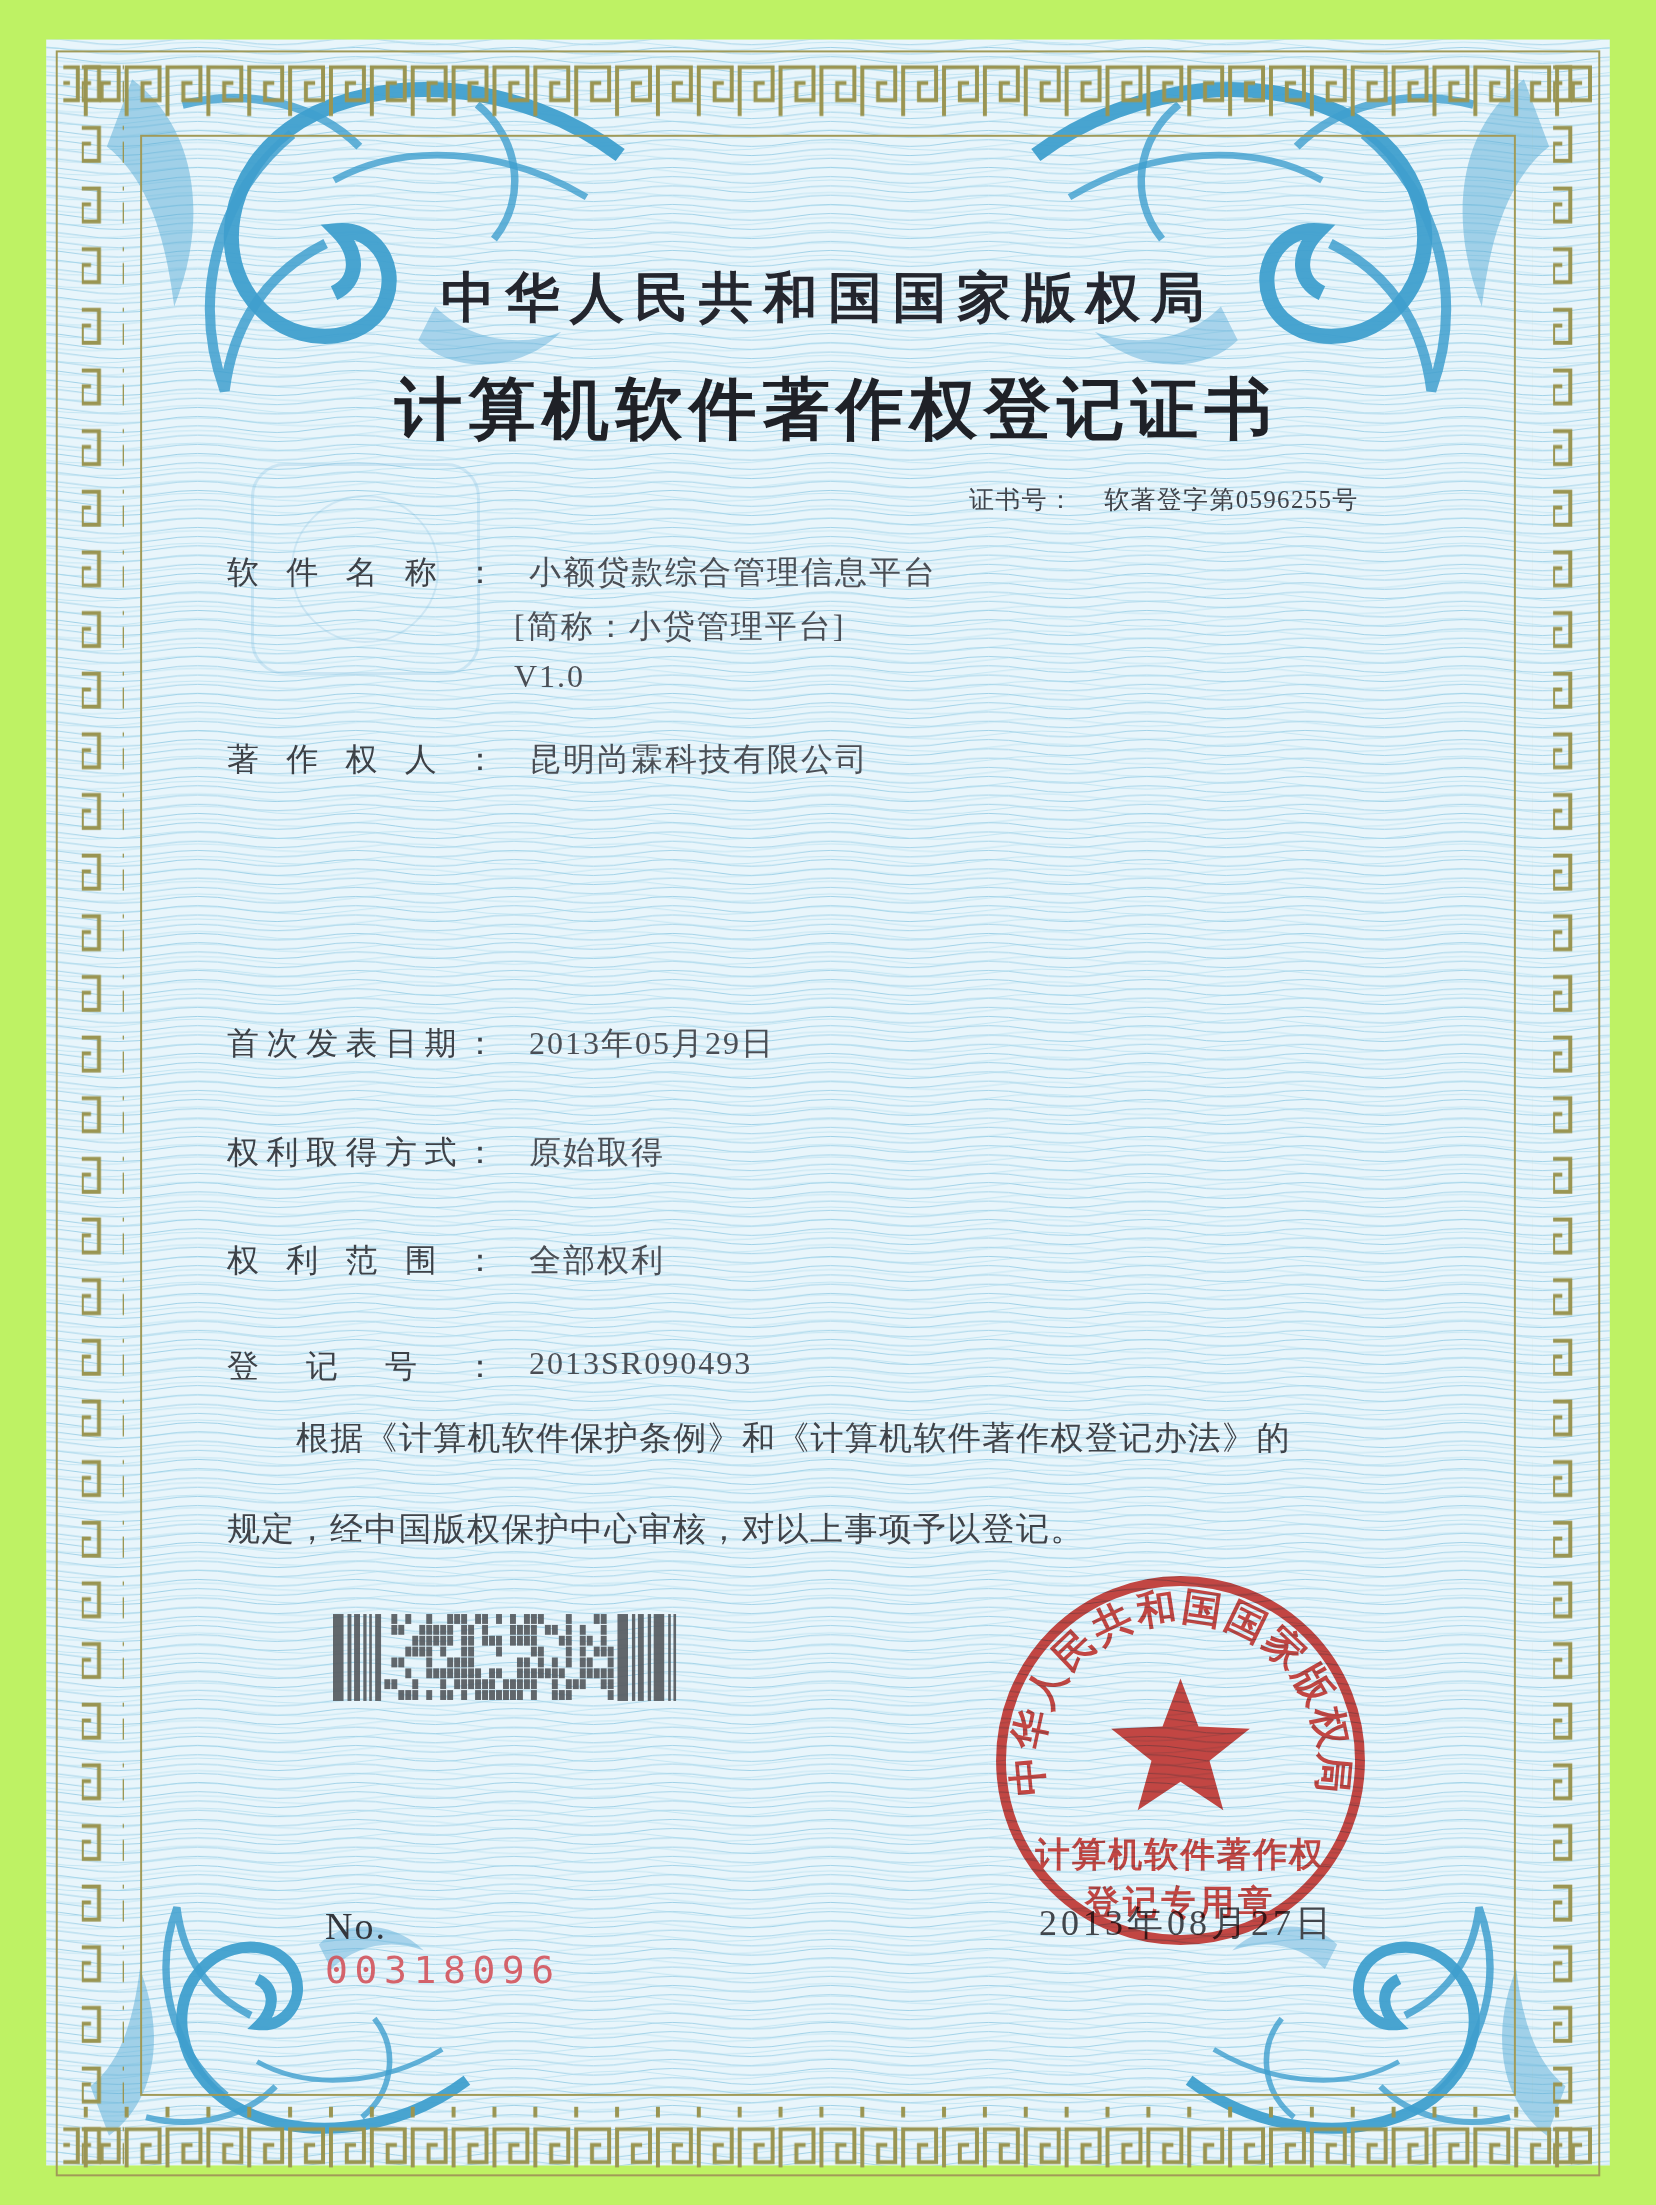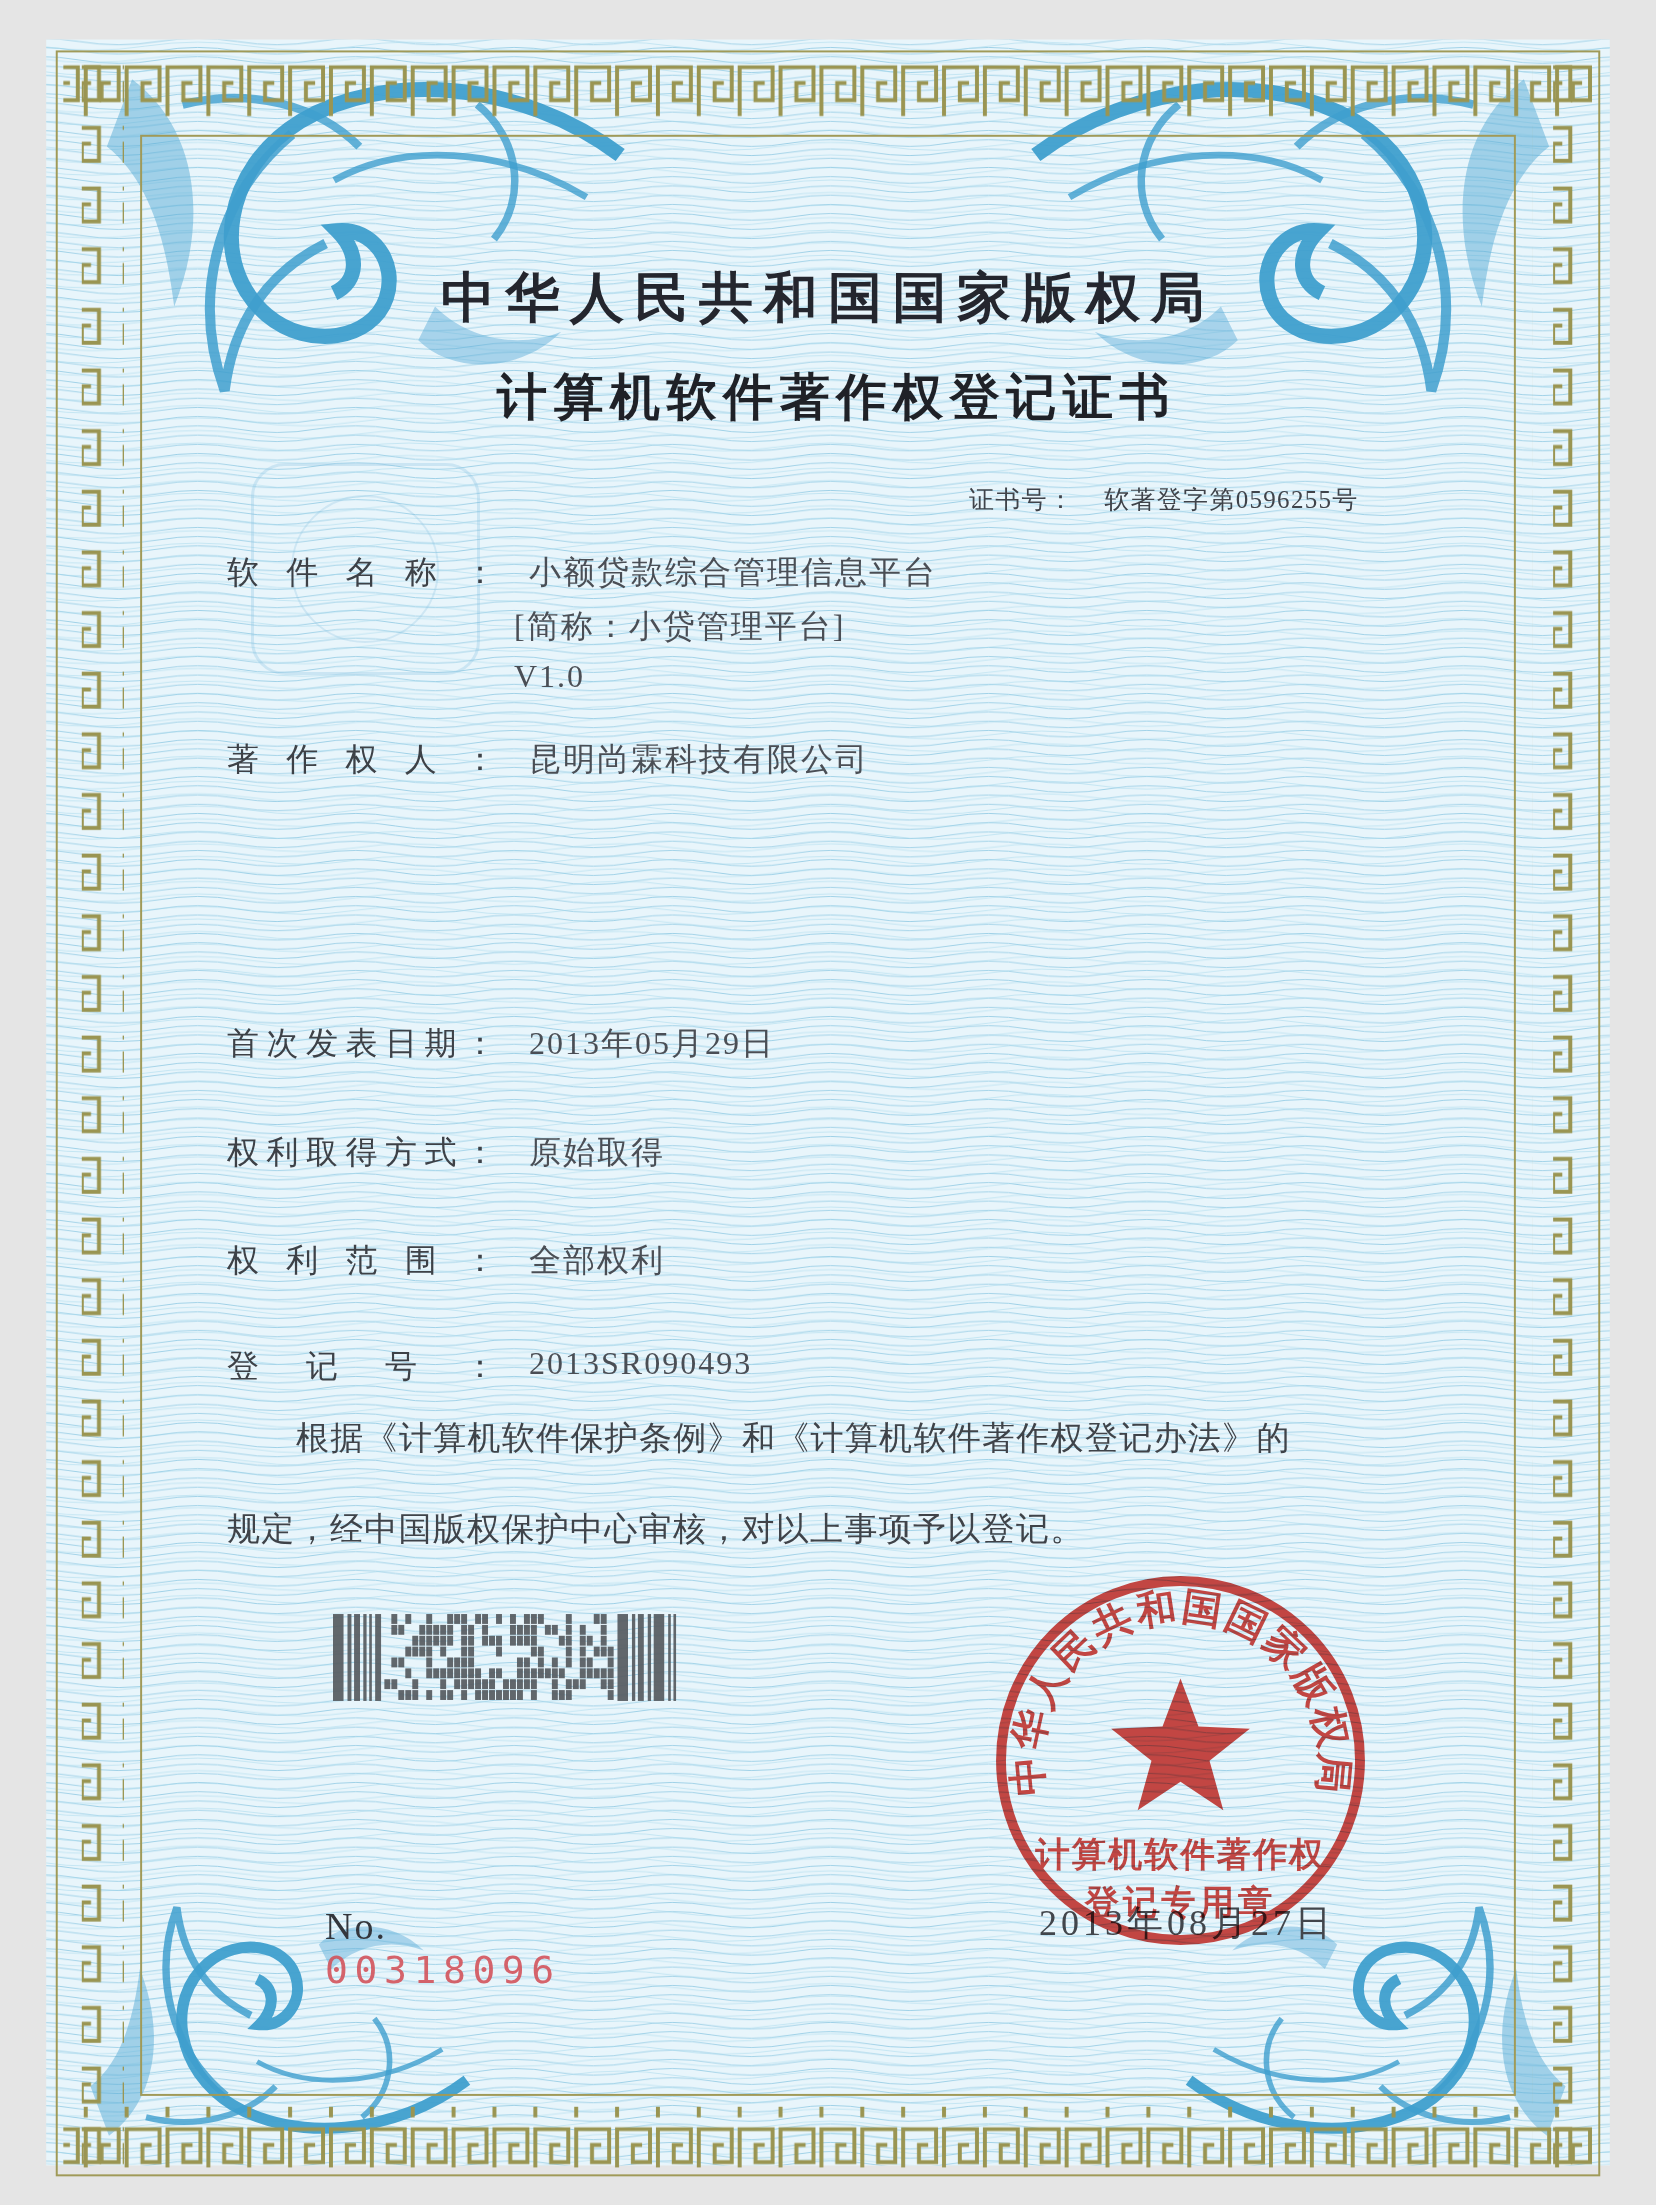--- a/index.html
+++ b/index.html
@@ -1,34 +1,34 @@
 <!DOCTYPE html>
 <html style="font-size:10.5px"><head>
 <meta charset="utf-8">
 <style>
   html,body{margin:0;padding:0;background:#9aa3a8;}
   .page{
     position:relative;
     width:1656px;height:2205px;
-    background:#e5e5e5;
+    background:#bef264;
     overflow:hidden;
     font-family:"Liberation Serif","DejaVu Serif",serif;
   }
   .abs{position:absolute;}
   svg.layer{position:absolute;left:0;top:0;pointer-events:none;}
 
   
   .title1{
     left:0;right:0;top:262px;text-align:center;
     font-size:54px;font-weight:700;letter-spacing:10.5px;
     color:#24262e;
   }
   .title2{
     left:0;right:0;top:364px;text-align:center;
-    font-size:50px;font-weight:700;letter-spacing:6.6px;
+    font-size:67px;font-weight:700;letter-spacing:6.6px;
     color:#1f2127;
     padding-left:17px;
   }
   .certno{
     left:969px;top:483px;width:382px;
     font-size:25px;color:#3f434a;letter-spacing:1.3px;
     display:flex;gap:30px;white-space:nowrap;align-items:center;
   }
   .field{
     left:227px;font-size:32px;display:flex;white-space:nowrap;

